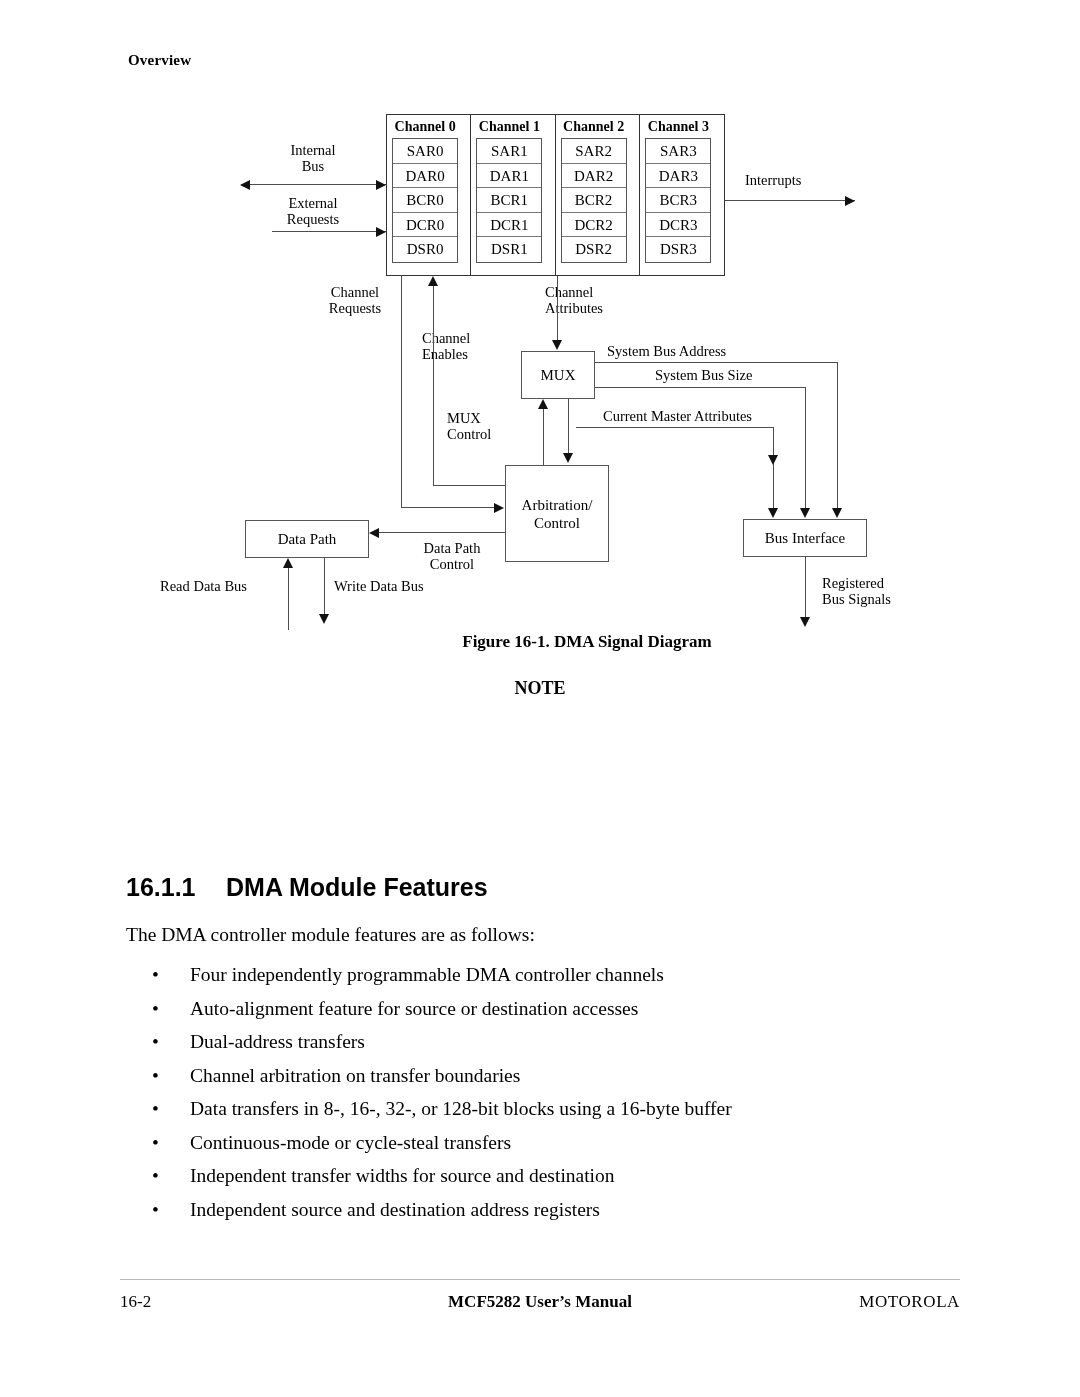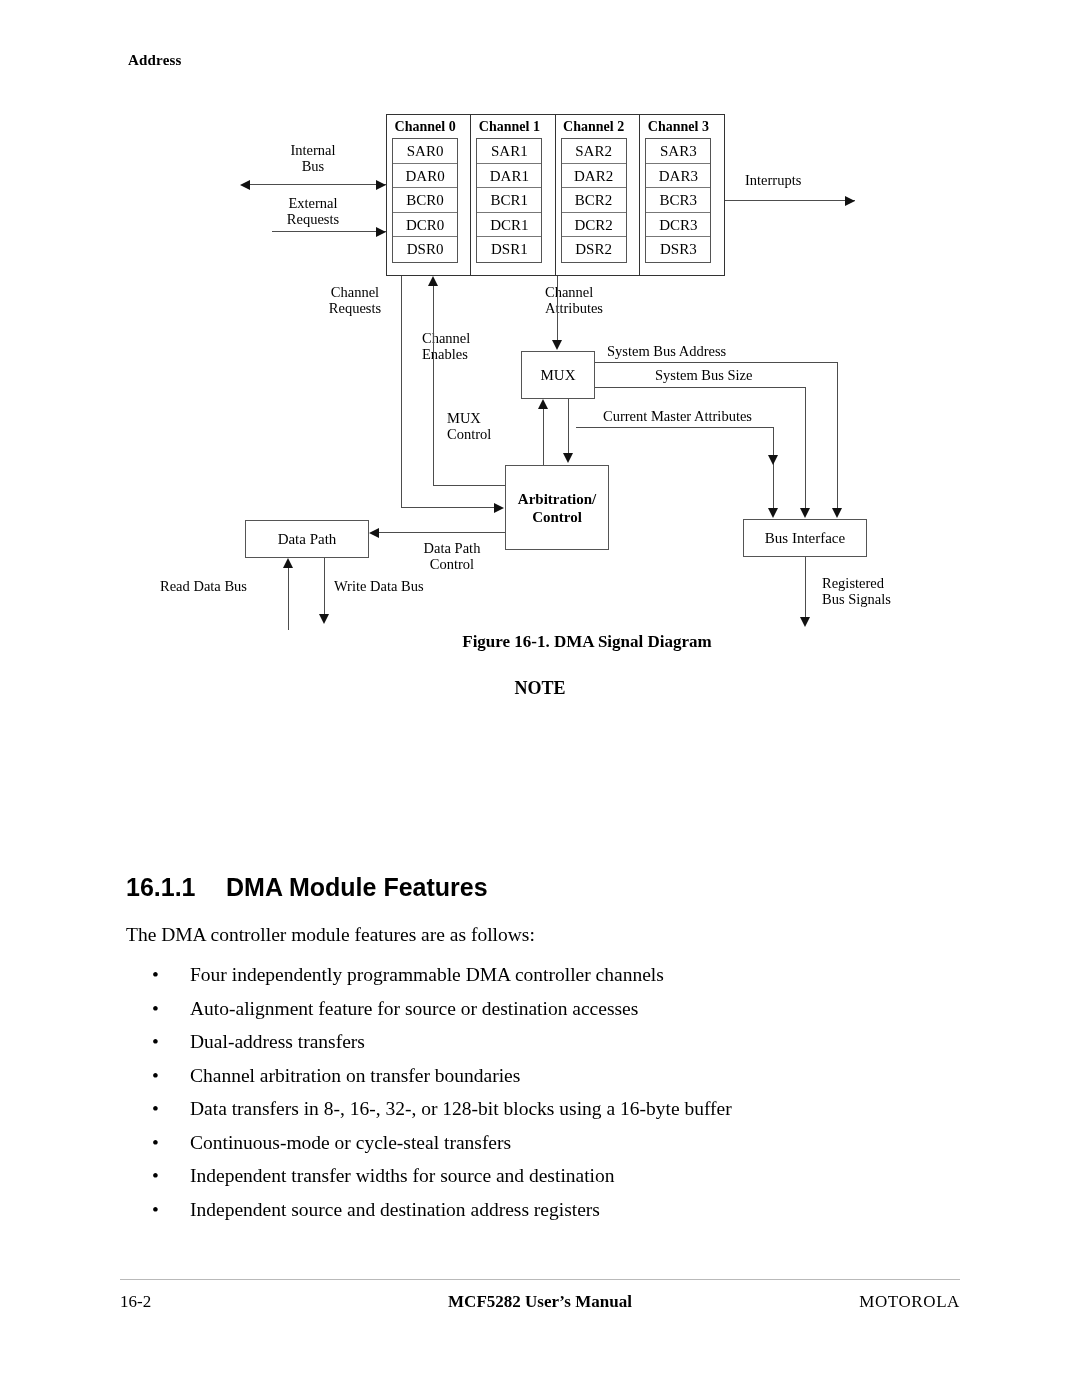--- a/index.html
+++ b/index.html
@@ -97,21 +97,21 @@
     background: #fff;
     font-size: 15px;
     font-family: "Liberation Serif", serif;
     display: flex;
     align-items: center;
     justify-content: center;
     text-align: center;
     line-height: 18px;
   }
   #box-mux      { left: 521px; top: 251px; width: 74px;  height: 48px; }
-  #box-arb      { left: 505px; top: 365px; width: 104px; height: 85px; font-weight: bold; }
+  #box-arb      { left: 505px; top: 365px; width: 104px; height: 97px; }
   #box-datapath { left: 245px; top: 420px; width: 124px; height: 38px; }
   #box-businterface { left: 743px; top: 419px; width: 124px; height: 38px; }
 
   
   .dlabel {
     position: absolute;
     font-size: 14.5px;
     font-family: "Liberation Serif", serif;
     line-height: 16px;
     white-space: pre-line;
@@ -227,21 +227,21 @@
   }
   .footer .pg     { width: 200px; text-align: left; }
   .footer .title  { flex: 1 1 auto; text-align: center; font-weight: bold; }
   .footer .brand  { width: 200px; text-align: right; letter-spacing: 0.6px; }
 </style>
 </head>
 <body>
 
 <div class="page">
 
-  <div class="running-head">Address</div>
+  <div class="running-head">Overview</div>
 
   <div class="figure">
 
     <div class="channel-bank">
 
       <div class="channel-col">
         <div class="channel-title">Channel 0</div>
         <div class="reg-stack">
           <div class="reg-cell">SAR0</div>
           <div class="reg-cell">DAR0</div>

